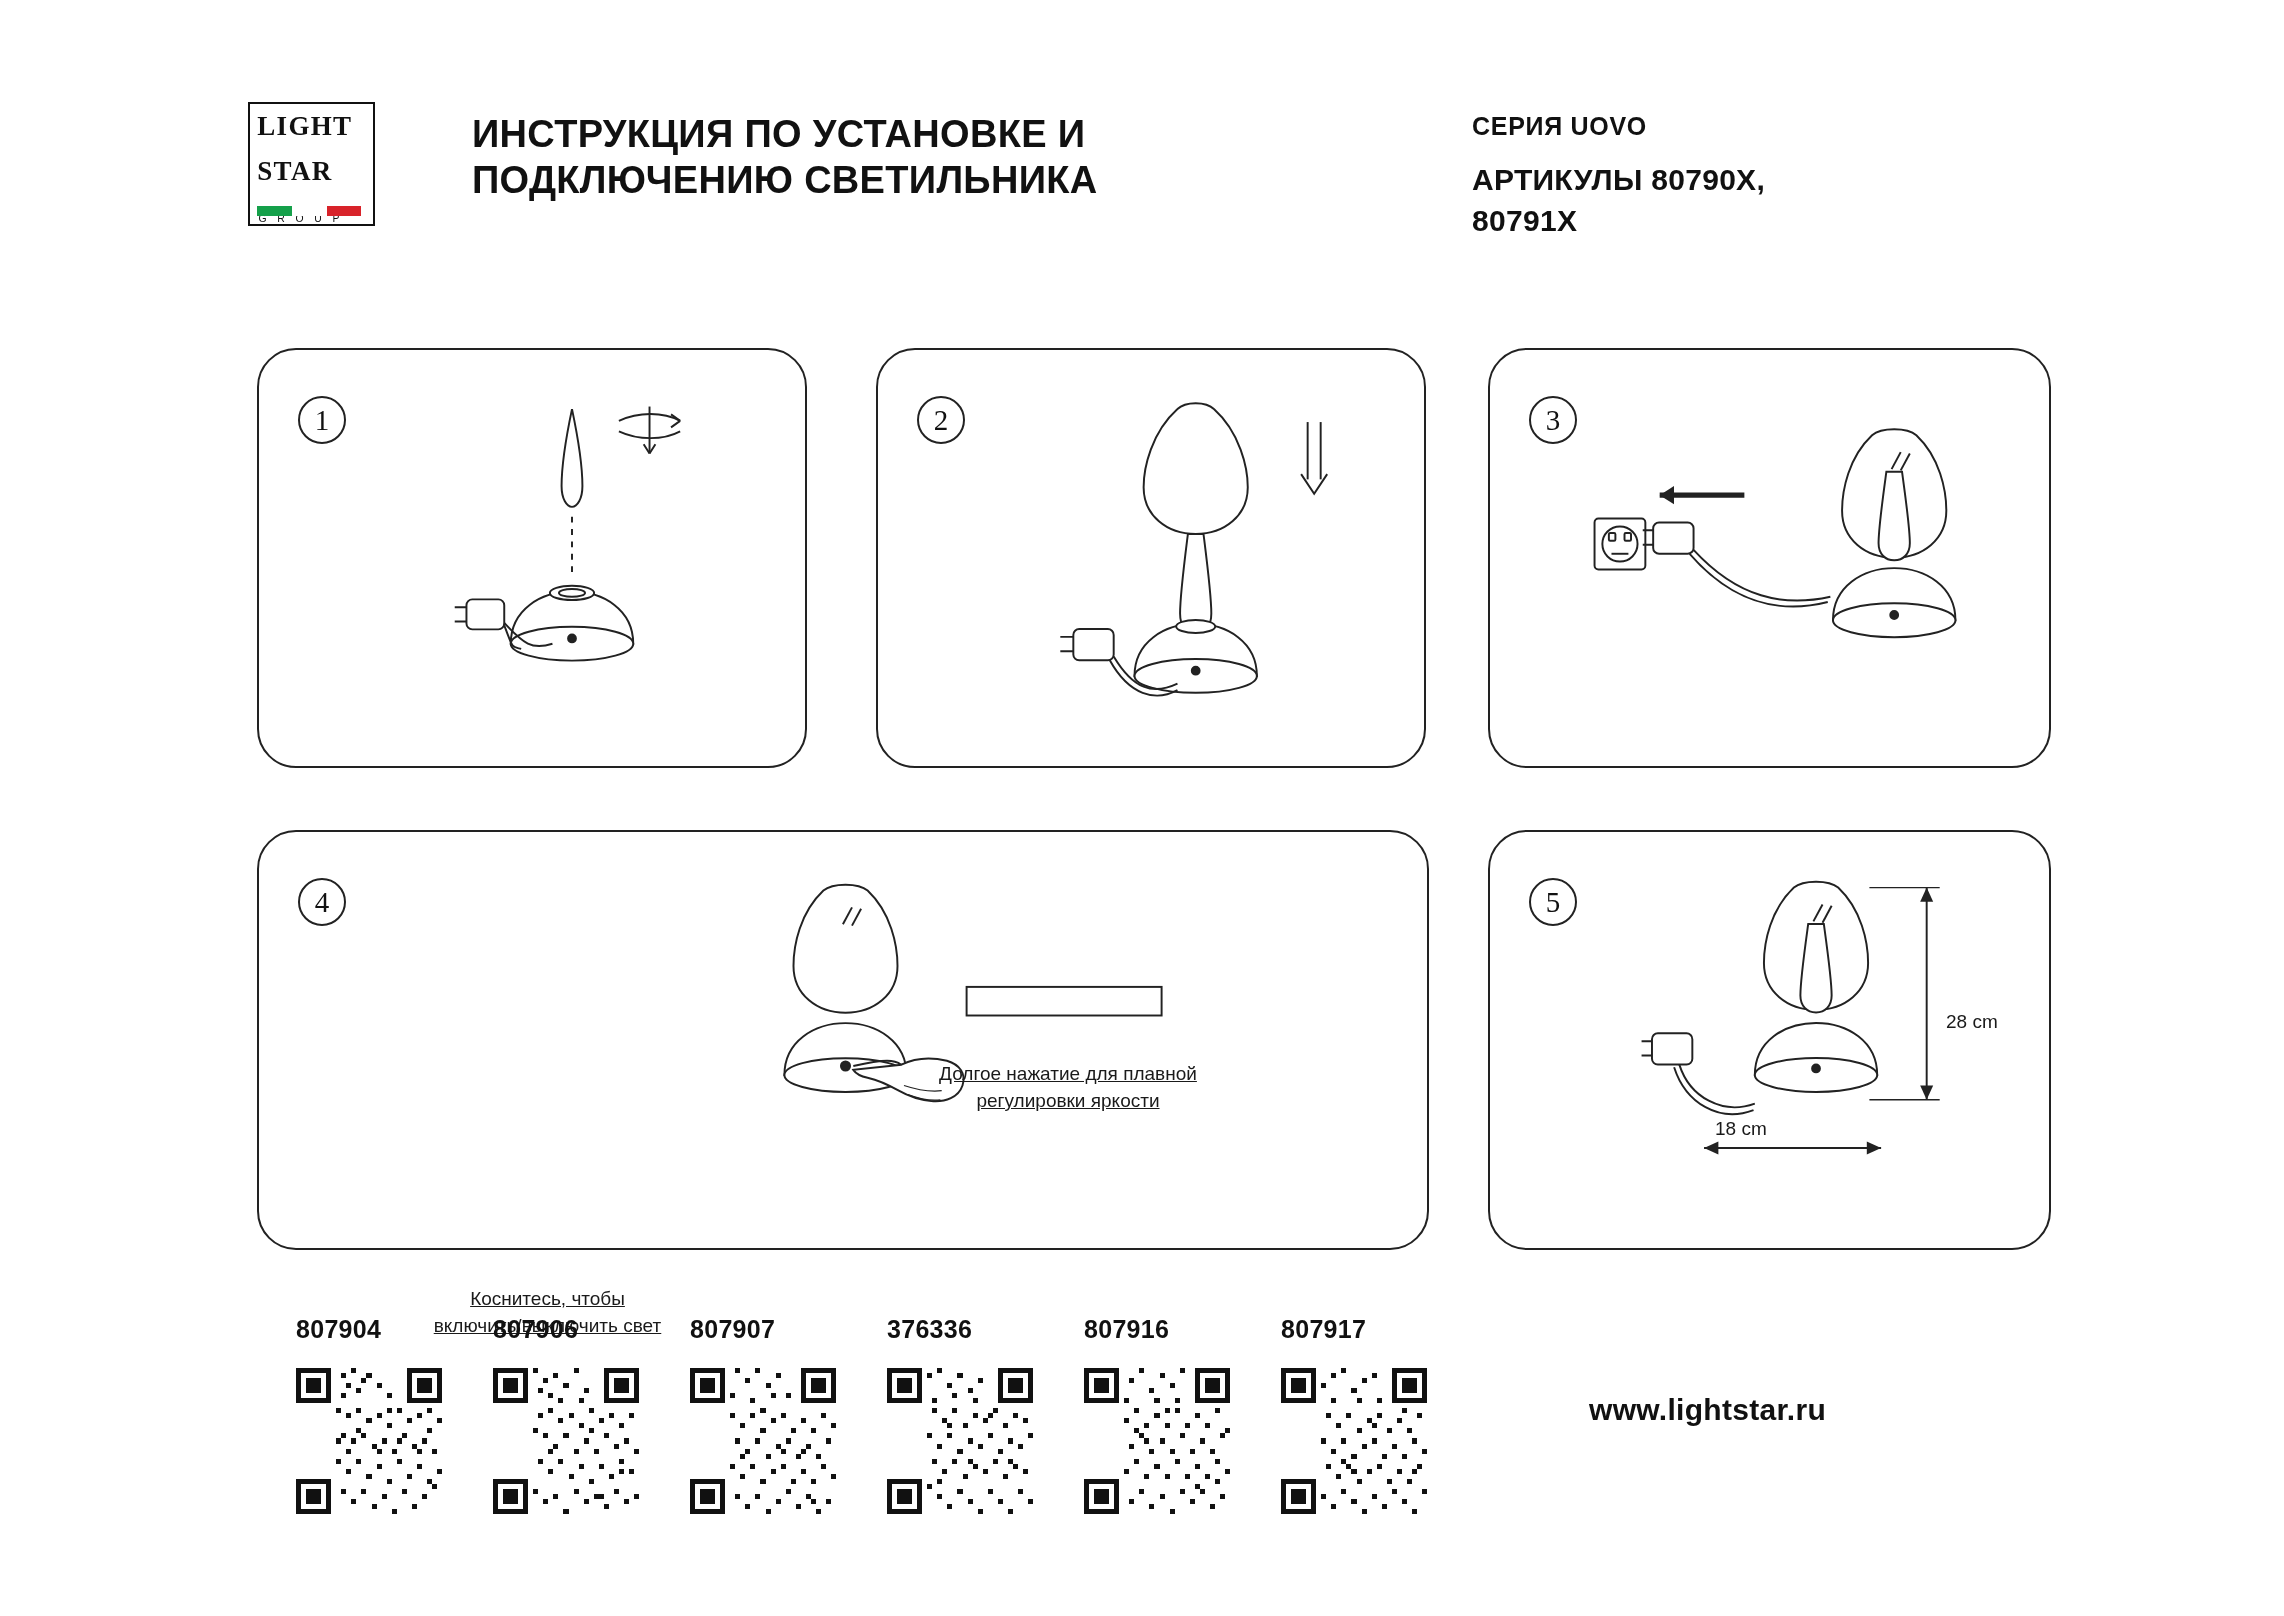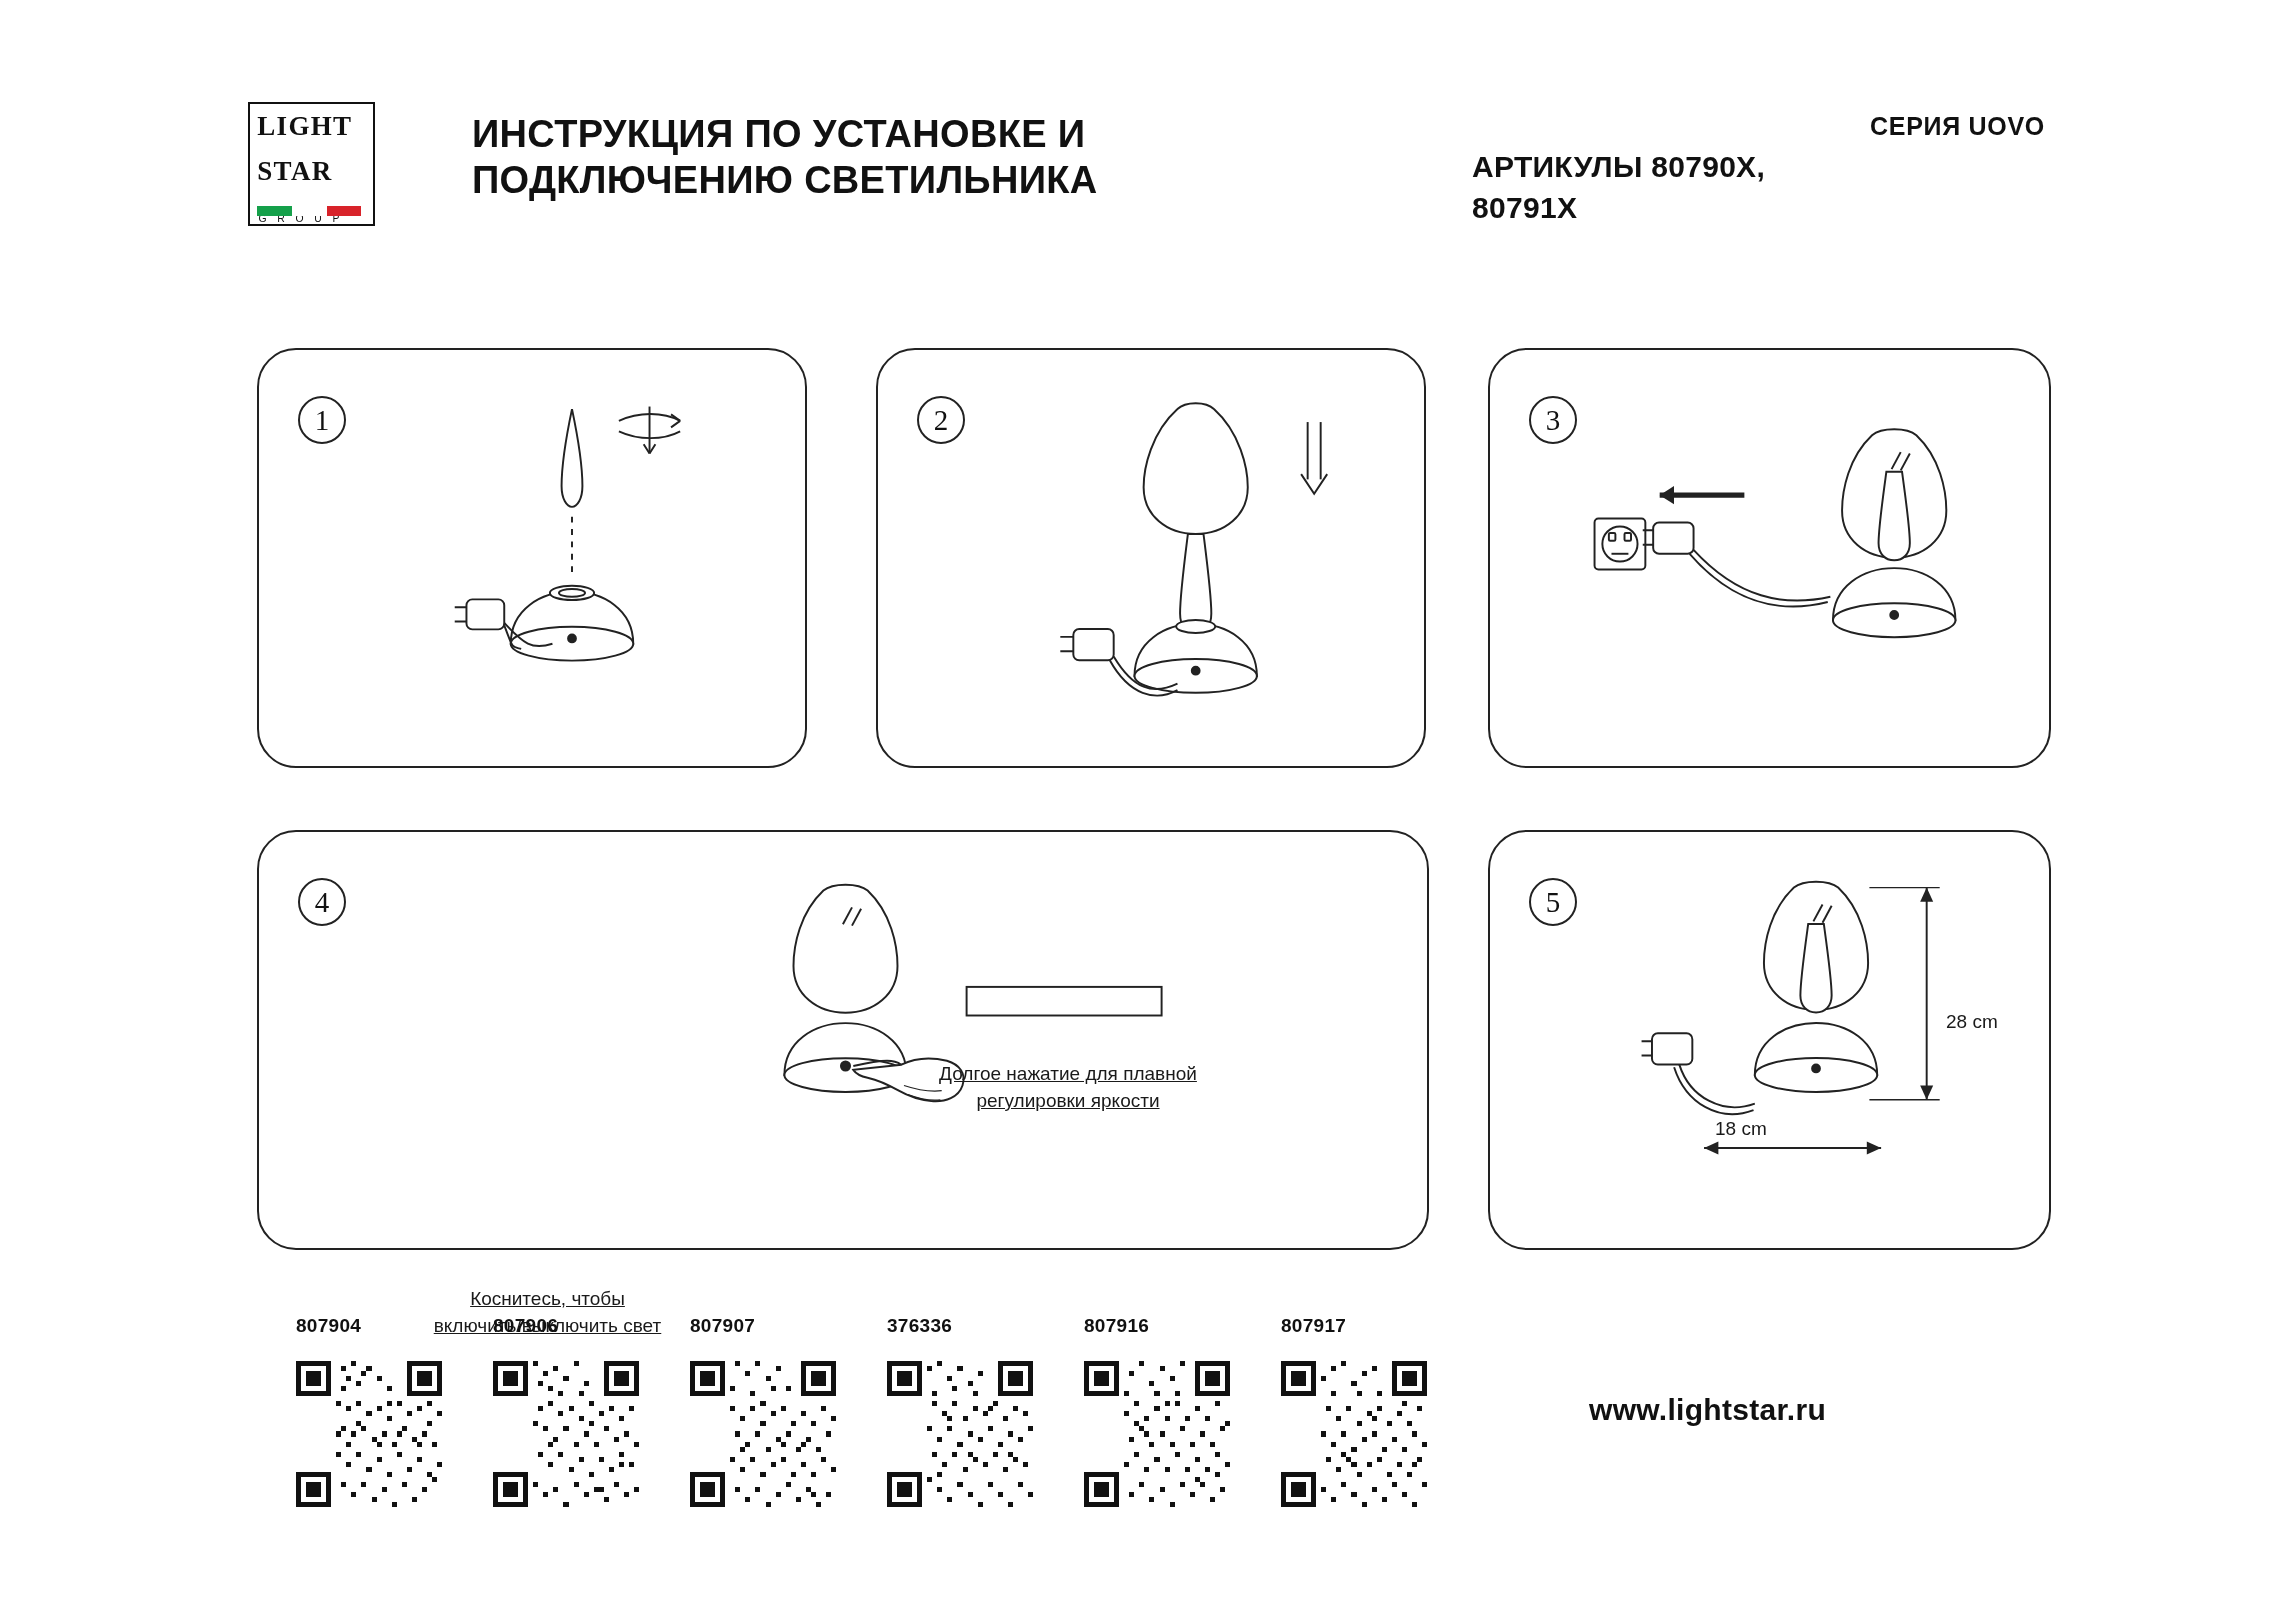--- a/index.html
+++ b/index.html
@@ -85,22 +85,21 @@
     position: absolute;
     left: 1231px;
     top: 14.3px;
     width: 573px;
   }
   .meta-series {
     font-size: 25px;
     font-weight: bold;
     letter-spacing: 0.7px;
     color: #111;
-    margin-bottom: 6px;
-    text-align: right;
+    margin-bottom: 19px;
   }
   .meta-art {
     font-size: 30px;
     font-weight: bold;
     letter-spacing: 0.3px;
     line-height: 1.35;
     color: #111;
   }
 
   
@@ -146,21 +145,21 @@
   
   .qr-row {
     position: absolute;
     left: 296px;
     top: 1315px;
     display: flex;
     gap: 47px;
   }
   .qr-item { width: 150px; }
   .qr-code-label {
-    font-size: 19px;
+    font-size: 25px;
     font-weight: bold;
     color: #111;
     margin-bottom: 24px;
     letter-spacing: 0.3px;
   }
   .qr-img {
     width: 146px;
     height: 146px;
     display: block;
   }

